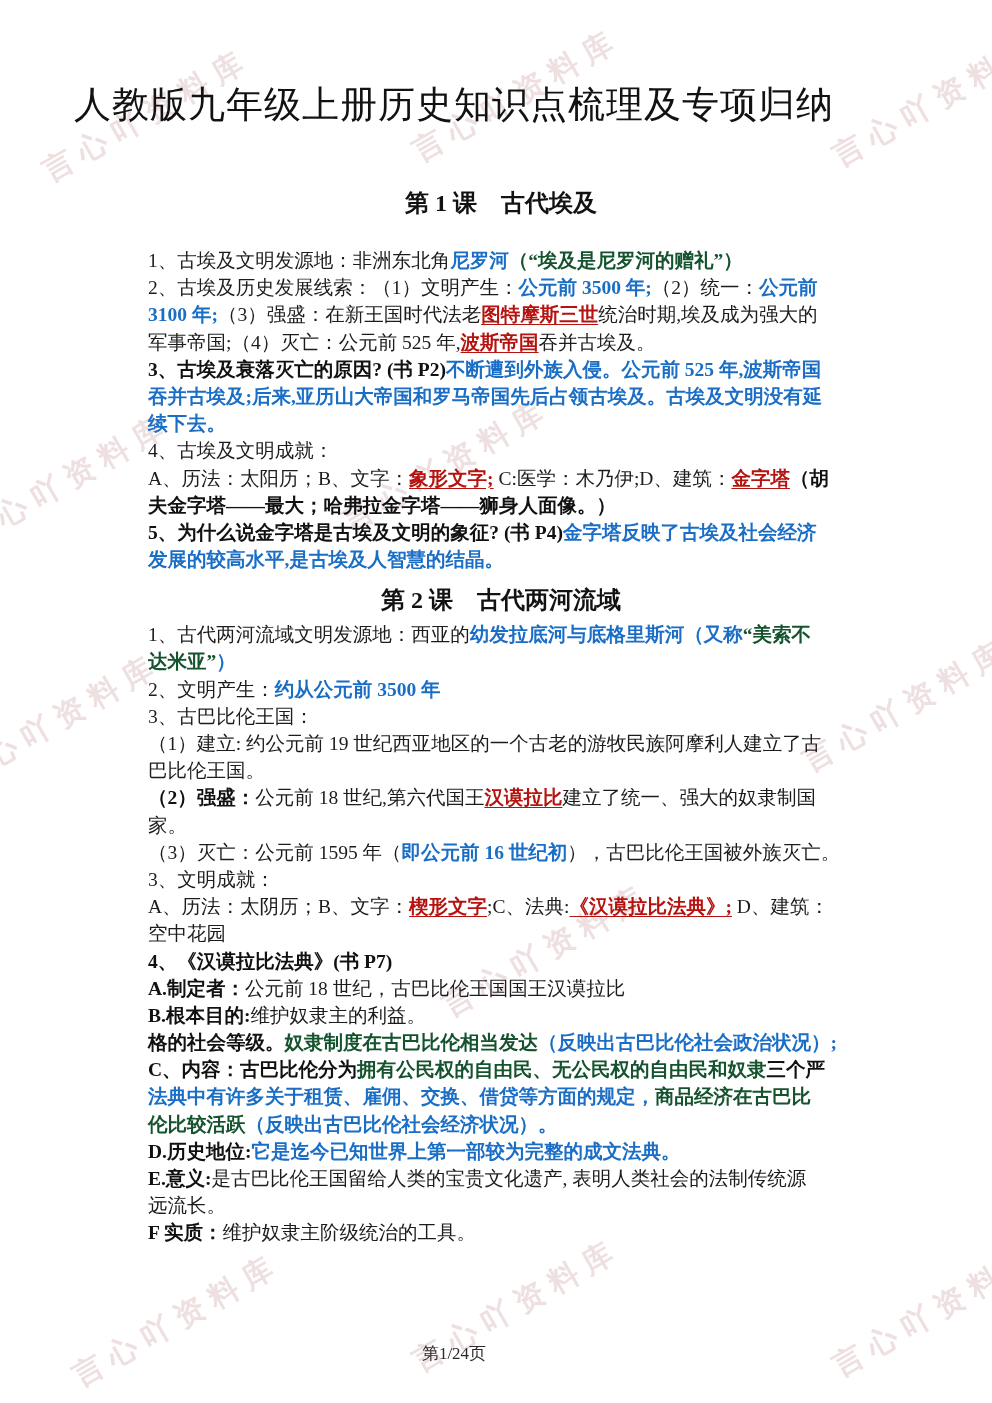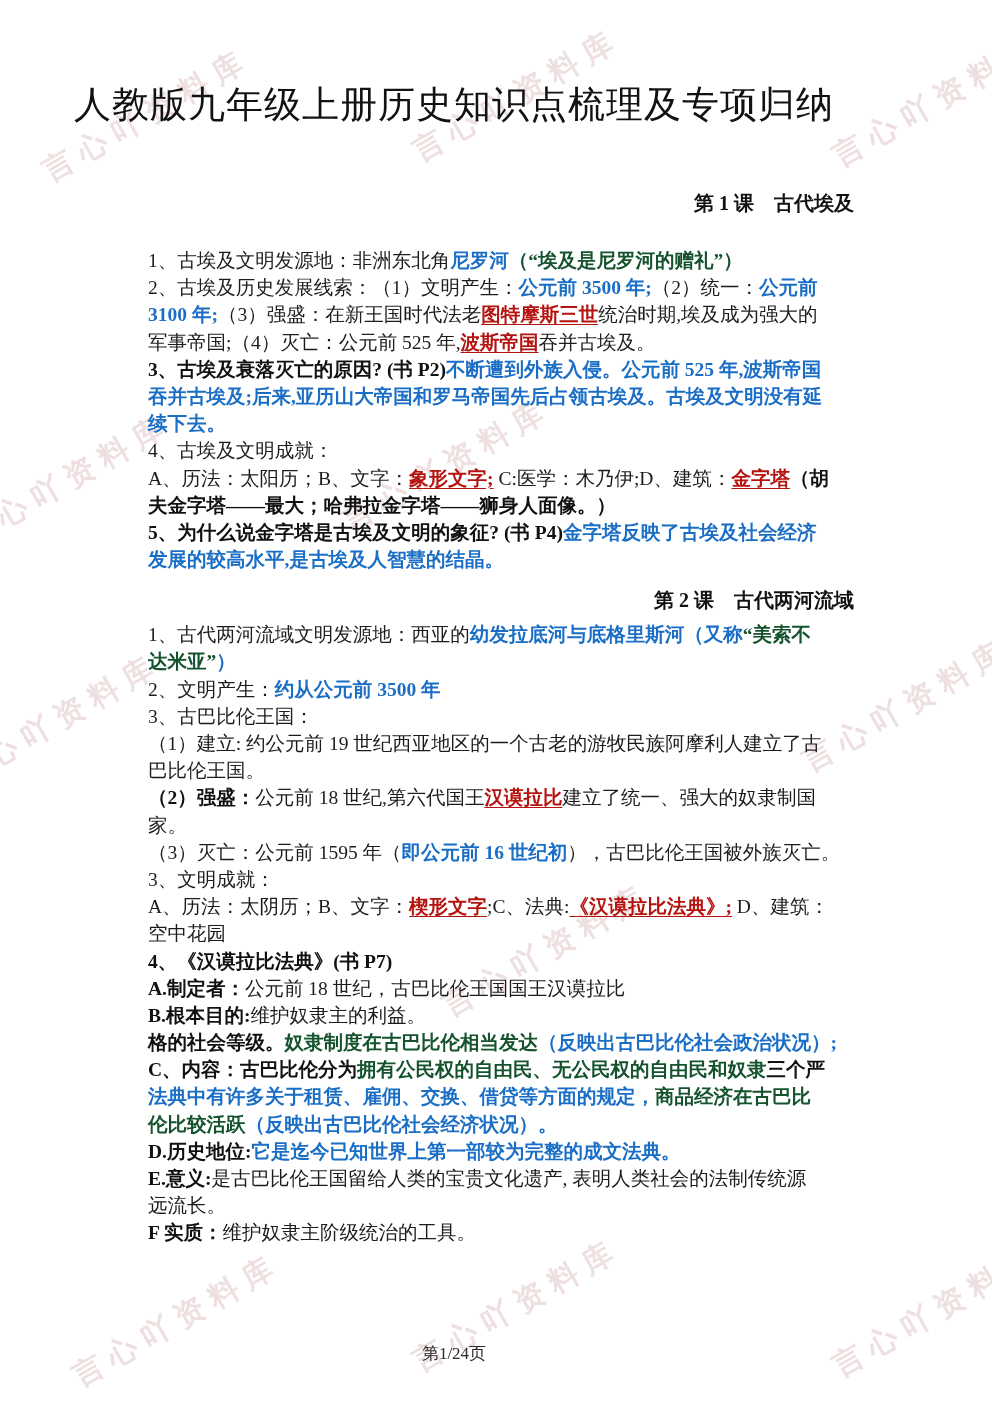--- a/index.html
+++ b/index.html
@@ -27,23 +27,23 @@
     font-size:37px;
     font-weight:normal;
     color:#121212;
     letter-spacing:1px;
   }
   .content{
     position:absolute;z-index:2;
     left:148px;top:190px;width:706px;
   }
   .lesson-heading{
-    text-align:right;
+    text-align:center;
     font-weight:bold;
-    font-size:20px;
+    font-size:24px;
     line-height:27px;
     color:#121212;
     margin:14px 0 7px 0;
   }
   .lesson-heading:first-child{margin:0 0 30px 0;}
   .doc-line{
     font-size:19.5px;
     line-height:27.2px;
     height:27.2px;
     white-space:nowrap;

